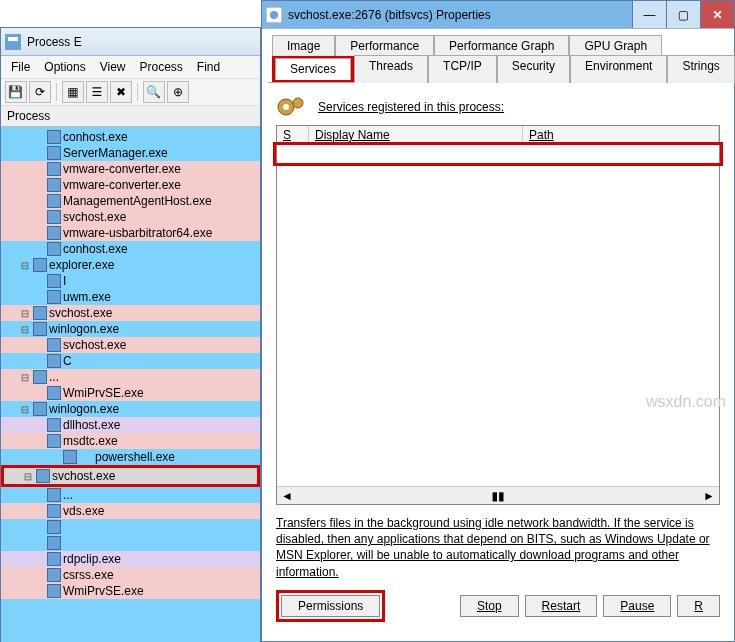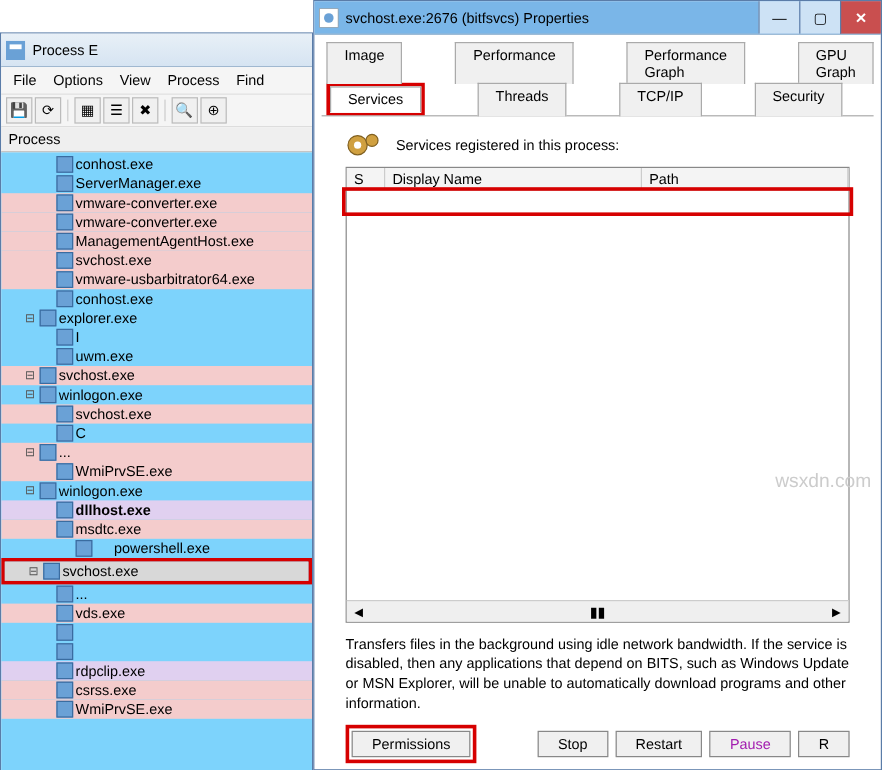--- a/index.html
+++ b/index.html
@@ -24,34 +24,34 @@
 .node { display: flex; align-items: center; height: 16px; padding-left: 4px; white-space: nowrap; }
 .exp { width: 12px; font-size: 10px; color: #555; text-align: center; user-select:none;}
 .pic { width: 14px; height: 14px; margin: 0 2px; background:#6aa1d6; border:1px solid #3a6ca0;}
 .sel { background: #d8d8d8; }
 .pink { background: #f4cccc; }
 .purple { background: #e0d0f0; }
 .hlbox { border: 3px solid #d60000; }
 .tabstrip { display: flex; flex-wrap: wrap; border-bottom: 1px solid #aaa; padding: 2px 4px 0 4px; margin: 4px 6px 0 6px; }
 .tab { padding: 3px 14px; border: 1px solid #aaa; border-bottom: none; background: #f0f0f0; margin-right: 0; margin-bottom: -1px; position: relative; }
 .tab.active { background: #fff; border-bottom: 1px solid #fff; z-index: 2; }
-.tabrow { display: flex; width: 100%; gap: 44px; }
-.tabcontent { padding: 12px 26px; }
+.tabrow { display: flex; width: 100%; }
+.tabcontent { padding: 12px 14px; text-decoration: underline; }
 .svc-head { display: flex; align-items: center; gap: 10px; margin-bottom: 6px; }
 .gear { width: 32px; height: 24px; }
 .svc-table { border: 1px solid #888; width: 100%; height: 380px; background: #fff; position: relative; }
 .svc-th { display: flex; background: #f4f4f4; border-bottom: 1px solid #ccc; }
 .svc-th div { padding: 2px 6px; border-right: 1px solid #ccc; }
 .svc-row { display: flex; padding: 2px 6px; gap: 10px; }
 .svc-hl { position: absolute; left: -4px; right: -4px; top: 16px; height: 24px; border: 3px solid #d60000; pointer-events:none;}
 .hscroll { position: absolute; bottom: 0; left: 0; right: 0; height: 18px; background: #efefef; border-top: 1px solid #ccc; display:flex; align-items:center; justify-content:space-between;}
 .desc { margin: 10px 0; line-height: 1.35; }
 .btnrow { display: flex; gap: 6px; align-items: center; margin-top: 6px; }
 .btn { padding: 3px 16px; border: 1px solid #888; background: #f0f0f0; }
-.btn.dis { color: #a21caf; }
+.btn.dis { color: #000000; }
 .perm-hl { border: 3px solid #d60000; padding: 2px; display:inline-block;}
 .wm { position: absolute; right: 8px; bottom: 230px; color: #ccc; font-size: 16px; transform: rotate(0); }
 </style>
 </head>
 <body>
 
 <div class="win pe-win">
   <div class="titlebar">
     <svg class="icon-sm">
         <rect width="16" height="16" fill="#6aa1d6"></rect>
@@ -162,21 +162,21 @@
       <div class="node pink" style="padding-left: 32px;">
         <span class="exp"> </span>
         <span class="pic"></span>
         <span>WmiPrvSE.exe</span>
       </div>
       <div class="node " style="padding-left: 18px;">
         <span class="exp">⊟</span>
         <span class="pic"></span>
         <span>winlogon.exe</span>
       </div>
-      <div class="node purple" style="padding-left: 32px; font-weight: bold;">
+      <div class="node purple" style="padding-left: 32px;">
         <span class="exp"> </span>
         <span class="pic"></span>
         <span>dllhost.exe</span>
       </div>
       <div class="node pink" style="padding-left: 32px;">
         <span class="exp"> </span>
         <span class="pic"></span>
         <span>msdtc.exe</span>
       </div>
       <div class="node " style="padding-left: 32px; gap: 16px;">

